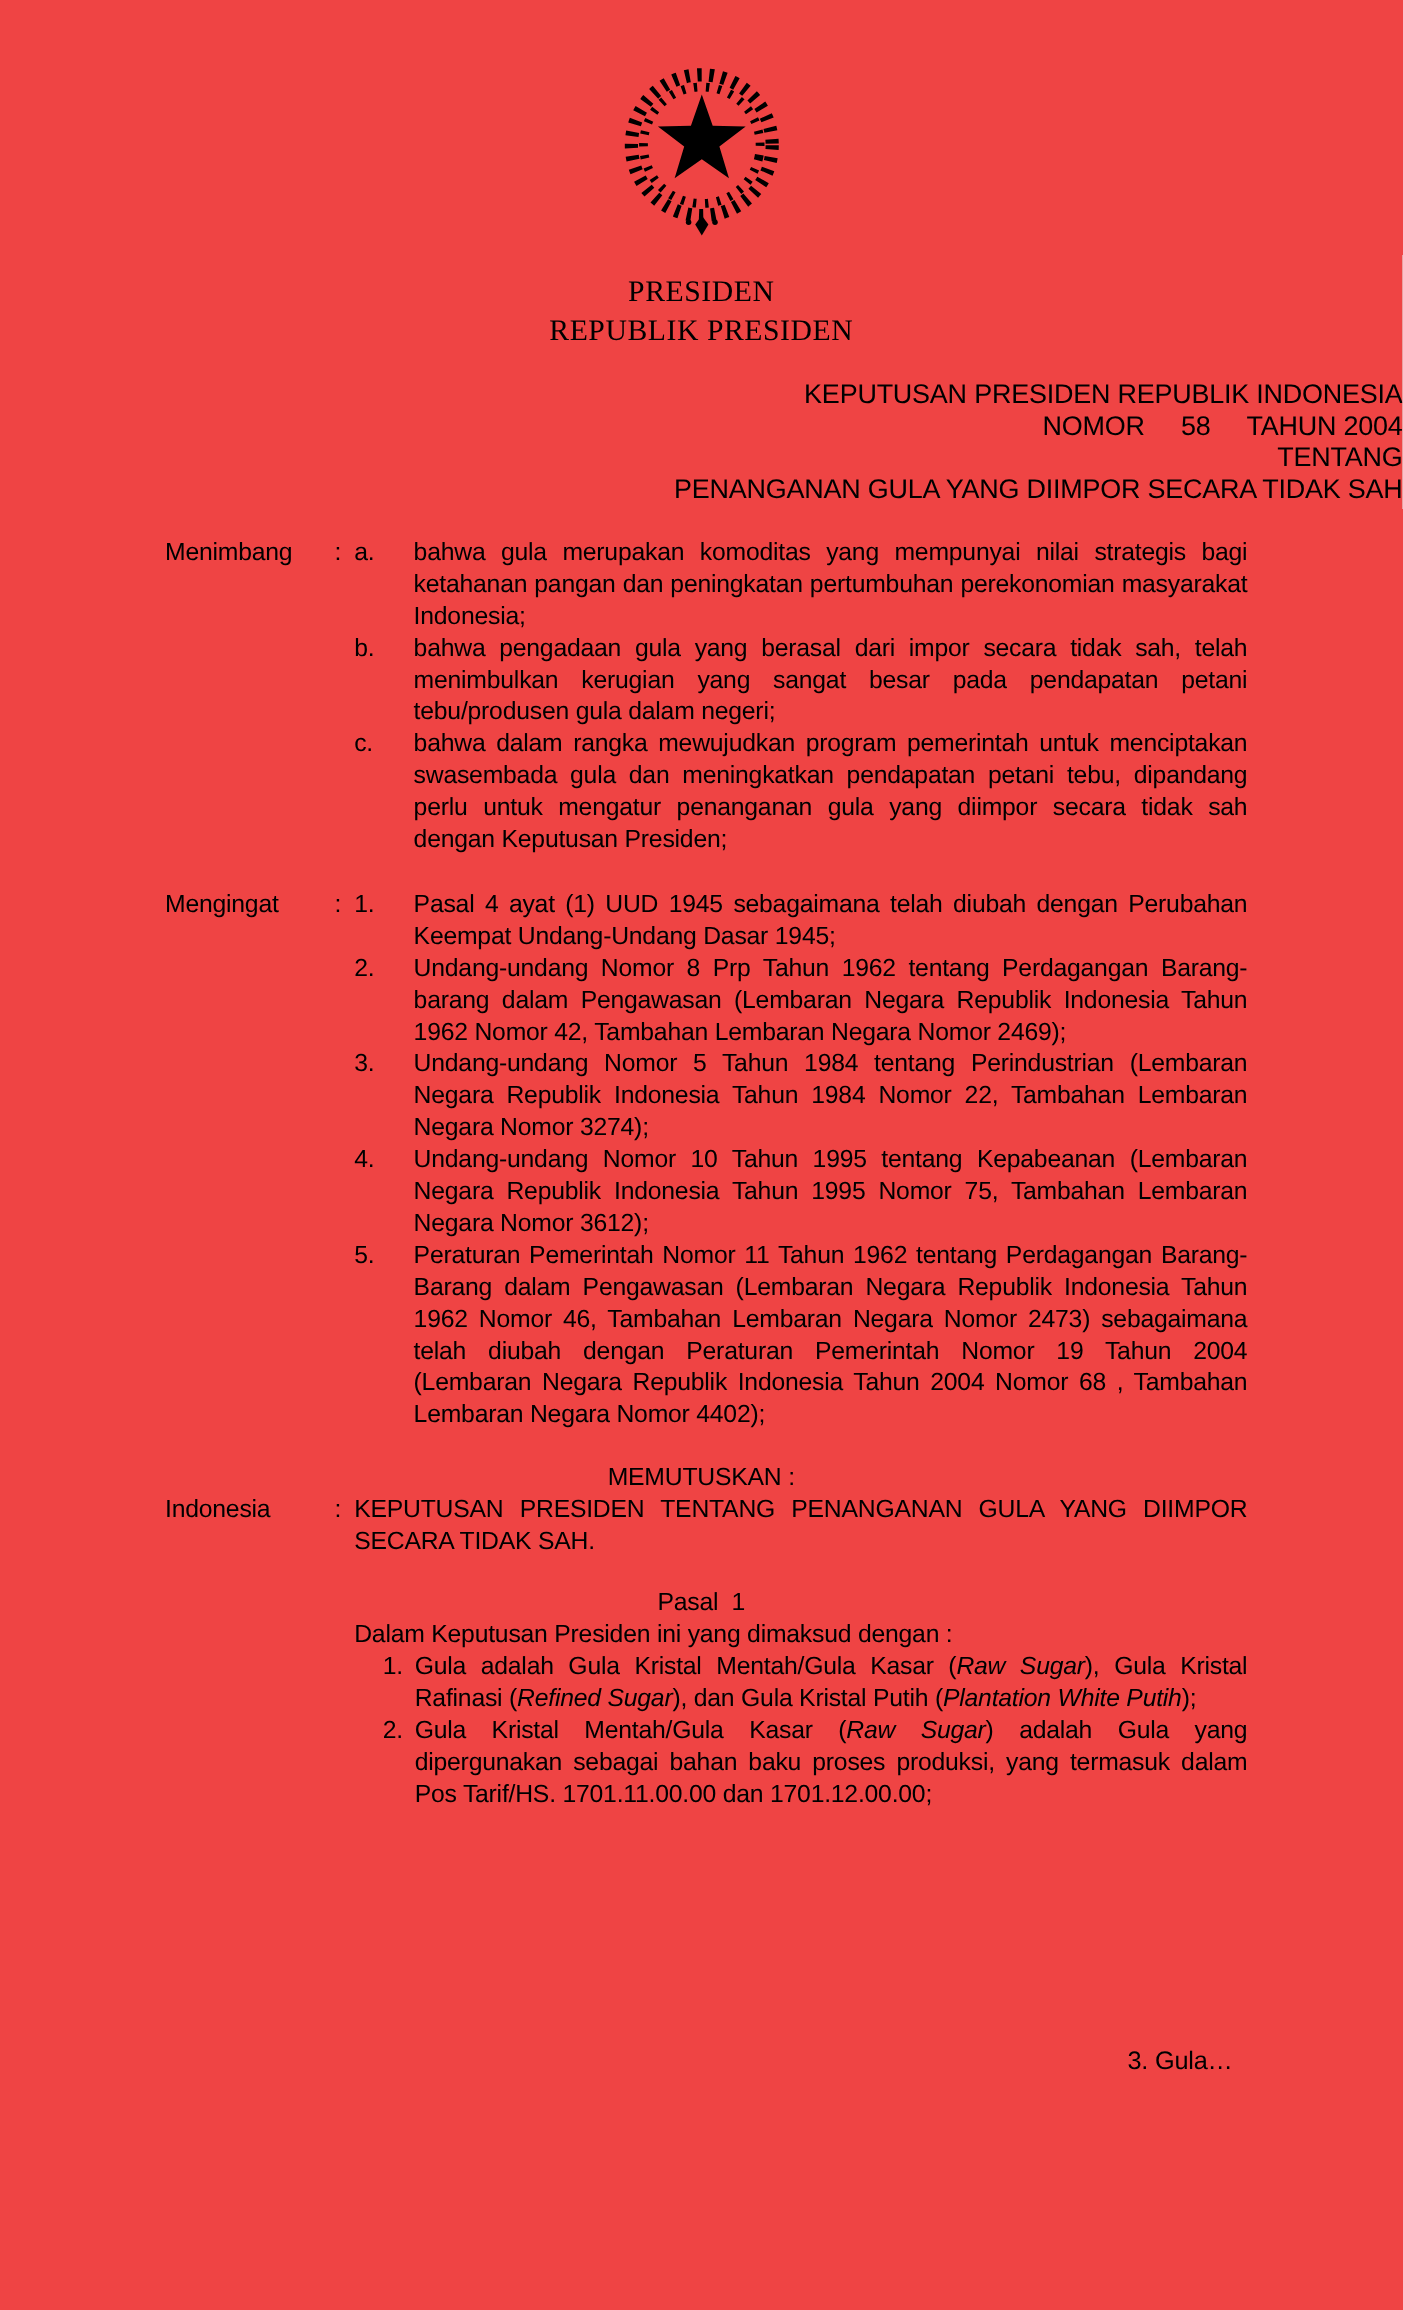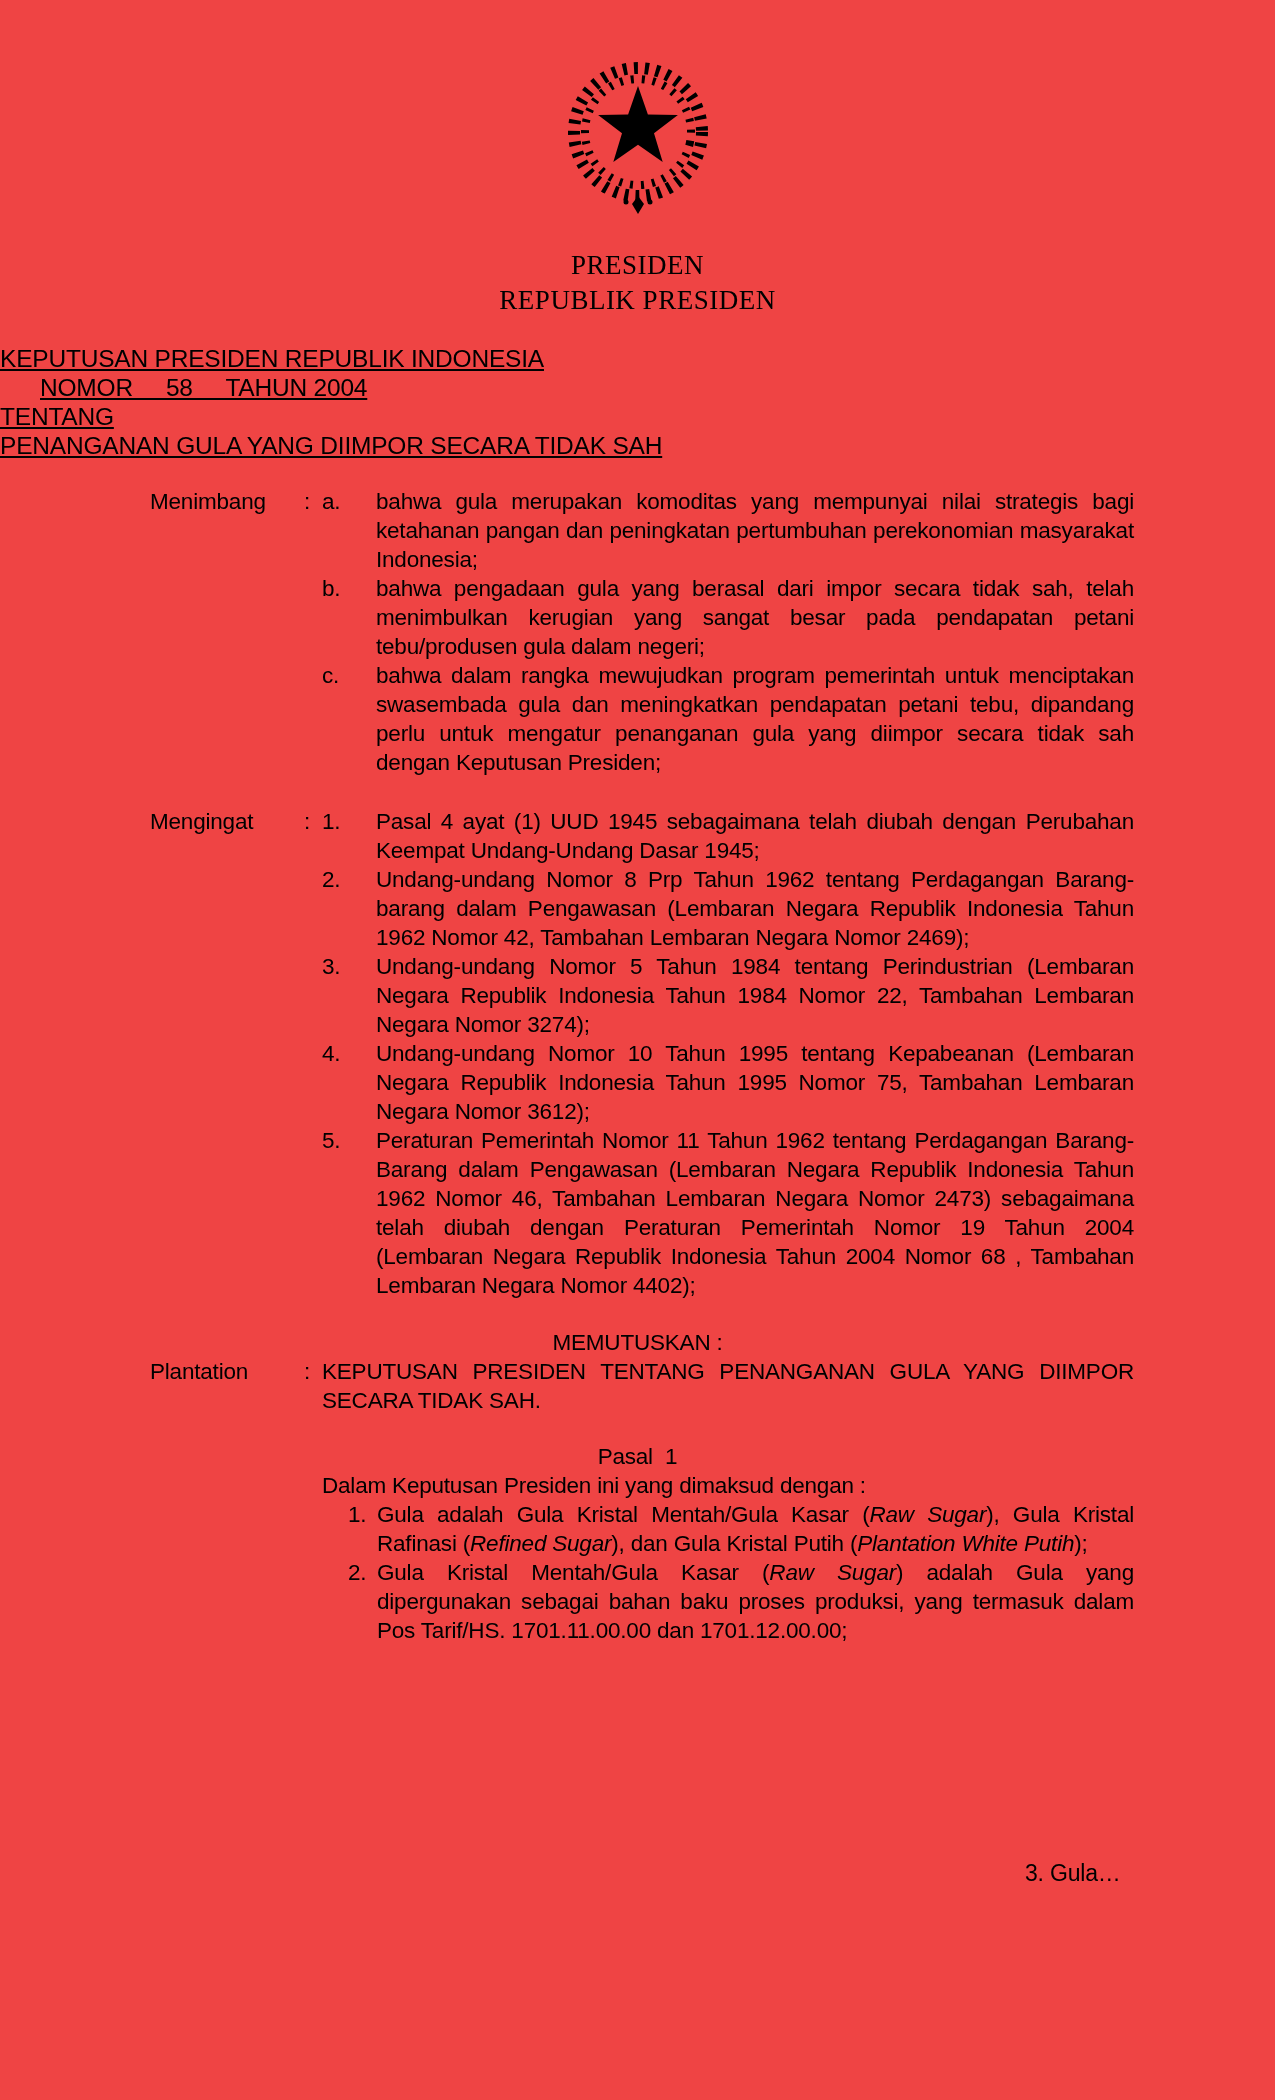--- a/index.html
+++ b/index.html
@@ -15,21 +15,21 @@
   }
   
   .seal { display:block; margin:52px auto 0; width:170px; height:170px; }
   
   .letterhead {
     margin-top:26px; text-align:center;
     font-family:"Liberation Serif", serif;
     font-size:27px; line-height:35px; letter-spacing:0.5px;
   }
   
-  .title-block { margin-top:26px; text-align:left; font-size:24.5px; line-height:29px;text-decoration:underline; }
+  .title-block { margin-top:26px; text-align:right; font-size:24.5px; line-height:29px; }
   .pre { white-space:pre;padding-left:40px; }
   .opening { margin-top:36px; text-align:center; font-size:24.5px; line-height:29px; }
   
   .body-text { font-size:22.5px; line-height:29px; }
   .clause {
     display:grid;
     grid-template-columns:154px 18px auto;
     margin-left:150px;
     width:984px;
   }
@@ -117,21 +117,21 @@
       <div class="item">
         <span>5.</span>
         <div class="text">Peraturan Pemerintah Nomor 11 Tahun 1962 tentang Perdagangan Barang-Barang dalam Pengawasan (Lembaran Negara  Republik Indonesia Tahun 1962 Nomor 46, Tambahan Lembaran Negara Nomor 2473) sebagaimana telah diubah dengan Peraturan Pemerintah Nomor 19  Tahun 2004 (Lembaran Negara Republik Indonesia Tahun 2004 Nomor 68 , Tambahan Lembaran Negara Nomor 4402);</div>
       </div>
     </div>
   </section>
 
   <div class="center-line memutuskan body-text">MEMUTUSKAN :</div>
 
   <section class="clause body-text">
-    <div>Plantation</div>
+    <div>Indonesia</div>
     <div>:</div>
     <div class="menetapkan-text">KEPUTUSAN PRESIDEN TENTANG PENANGANAN GULA YANG DIIMPOR SECARA TIDAK SAH.</div>
   </section>
 
   <div class="pasal-heading body-text">Pasal  1</div>
   <div class="pasal-body body-text">
     <div>Dalam Keputusan Presiden ini yang dimaksud dengan :</div>
     <div class="pitem">
       <span>1.</span>
       <div class="text"><span>Gula adalah Gula Kristal Mentah/Gula Kasar (</span><span style="font-style: italic;">Raw Sugar</span><span>), Gula Kristal Rafinasi (</span><span style="font-style: italic;">Refined Sugar</span><span>), dan Gula Kristal Putih (</span><span style="font-style: italic;">Plantation White Putih</span><span>);</span></div>

